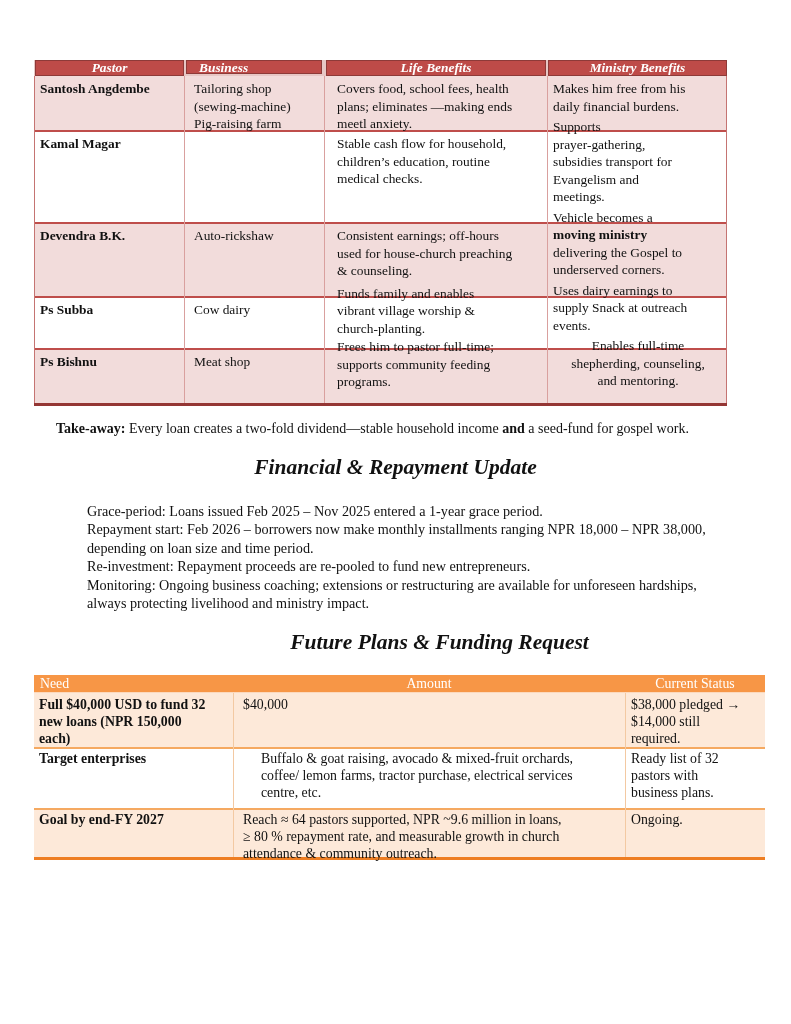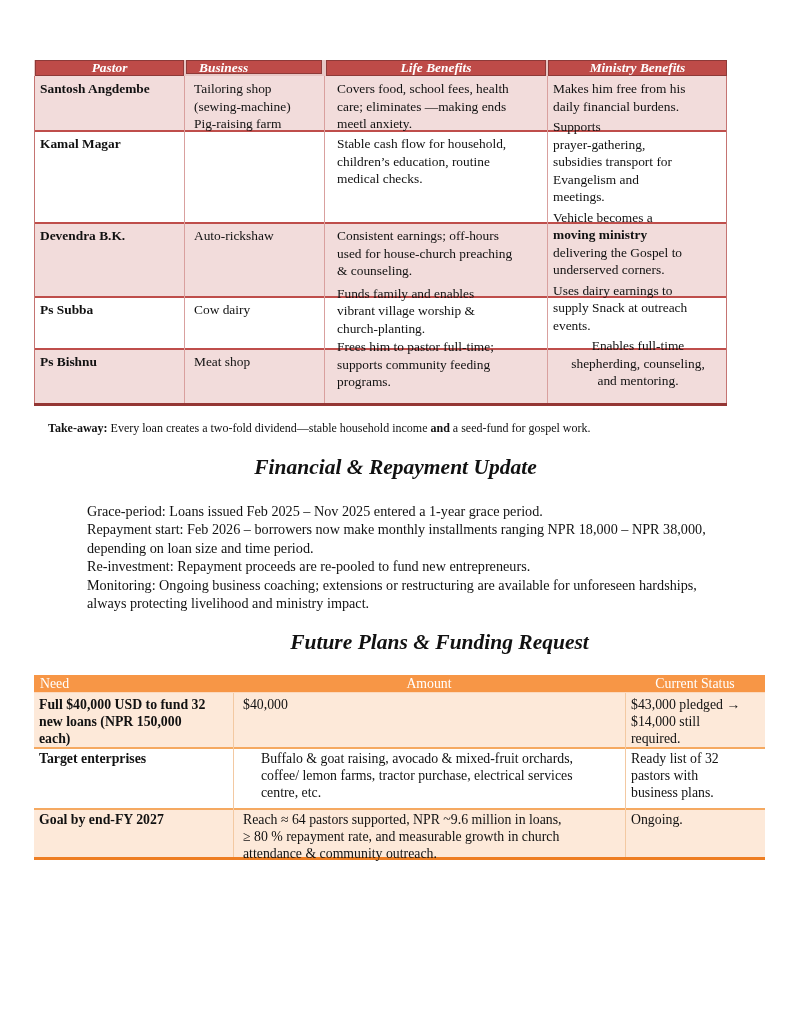--- a/index.html
+++ b/index.html
@@ -27,21 +27,21 @@
   .t2{position:absolute;left:34px;top:675px;width:731px;height:182px;
       border-bottom:3px solid #ee7e23;font-size:13.8px;line-height:17px;}
   .t2-header{position:absolute;left:0;top:0;width:731px;height:18px;background:#f79646;
              color:#fff;font-size:13.8px;line-height:18px;border-bottom:1px solid #fcd9bd;box-sizing:border-box;}
   .t2-row{position:absolute;left:0;width:731px;box-sizing:border-box;}
   .orangebg{background:#fde9d9;}
   .rowline2{border-top:2px solid #f5a961;}
   .t2-vline{position:absolute;top:18px;height:164px;width:1px;background:#f3c9a2;z-index:2;}
   .t2 .txt{position:absolute;z-index:5;}
   
-  .takeaway{position:absolute;left:48px;top:421px;width:730px;font-size:12px;white-space:nowrap;}
+  .takeaway{position:absolute;left:56px;top:421px;width:730px;font-size:14px;white-space:nowrap;}
   .h-title{position:absolute;left:0;width:791px;text-align:center;
            font-size:21.5px;font-weight:bold;font-style:italic;}
   .bodyblock{position:absolute;left:87px;top:502px;width:690px;
              font-size:14.2px;line-height:18.4px;}
 </style>
 </head>
 <body>
 
 <div class="page">
 
@@ -71,21 +71,21 @@
     <div class="txt bi" style="left:6px;top:293px;width:140px;">Ps Bishnu</div>
 
     <div class="txt pre" style="left:160px;top:20px;width:126px;">Tailoring shop
 (sewing-machine)
 Pig-raising farm</div>
     <div class="txt pre" style="left:160px;top:167px;width:126px;">Auto-rickshaw</div>
     <div class="txt pre" style="left:160px;top:241px;width:126px;">Cow dairy</div>
     <div class="txt pre" style="left:160px;top:293px;width:126px;">Meat shop</div>
 
     <div class="txt pre" style="left:303px;top:20px;width:207px;">Covers food, school fees, health
-care; eliminates —making ends
+plans; eliminates —making ends
 meetl anxiety.</div>
     <div class="txt pre" style="left:303px;top:75px;width:207px;">Stable cash flow for household,
 children’s education, routine
 medical checks.</div>
     <div class="txt" style="left:303px;top:167px;width:207px;">
       <p class="pre" style="margin:0 0 5px 0;">Consistent earnings; off-hours
 used for house-church preaching
 &amp; counseling.</p>
       <p class="pre" style="margin:0 0 1px 0;">Funds family and enables
 vibrant village worship &amp;
@@ -139,21 +139,21 @@
     <div class="t2-row rowline2" style="top:72px;height:61px;"></div>
     <div class="t2-row orangebg rowline2" style="top:133px;height:49px;"></div>
 
     <div class="t2-vline" style="left:199px;"></div>
     <div class="t2-vline" style="left:591px;"></div>
 
     <div class="txt pre bi" style="left:5px;top:21px;width:192px;">Full $40,000 USD to fund 32
 new loans (NPR 150,000
 each)</div>
     <div class="txt pre" style="left:209px;top:21px;width:374px;">$40,000</div>
-    <div class="txt pre" style="left:597px;top:21px;width:132px;">$43,000 pledged →
+    <div class="txt pre" style="left:597px;top:21px;width:132px;">$38,000 pledged →
 $14,000 still
 required.</div>
 
     <div class="txt pre bi" style="left:5px;top:75px;width:192px;">Target enterprises</div>
     <div class="txt pre" style="left:227px;top:75px;width:374px;">Buffalo &amp; goat raising, avocado &amp; mixed-fruit orchards,
 coffee/ lemon farms, tractor purchase, electrical services
 centre, etc.</div>
     <div class="txt pre" style="left:597px;top:75px;width:132px;">Ready list of 32
 pastors with
 business plans.</div>

